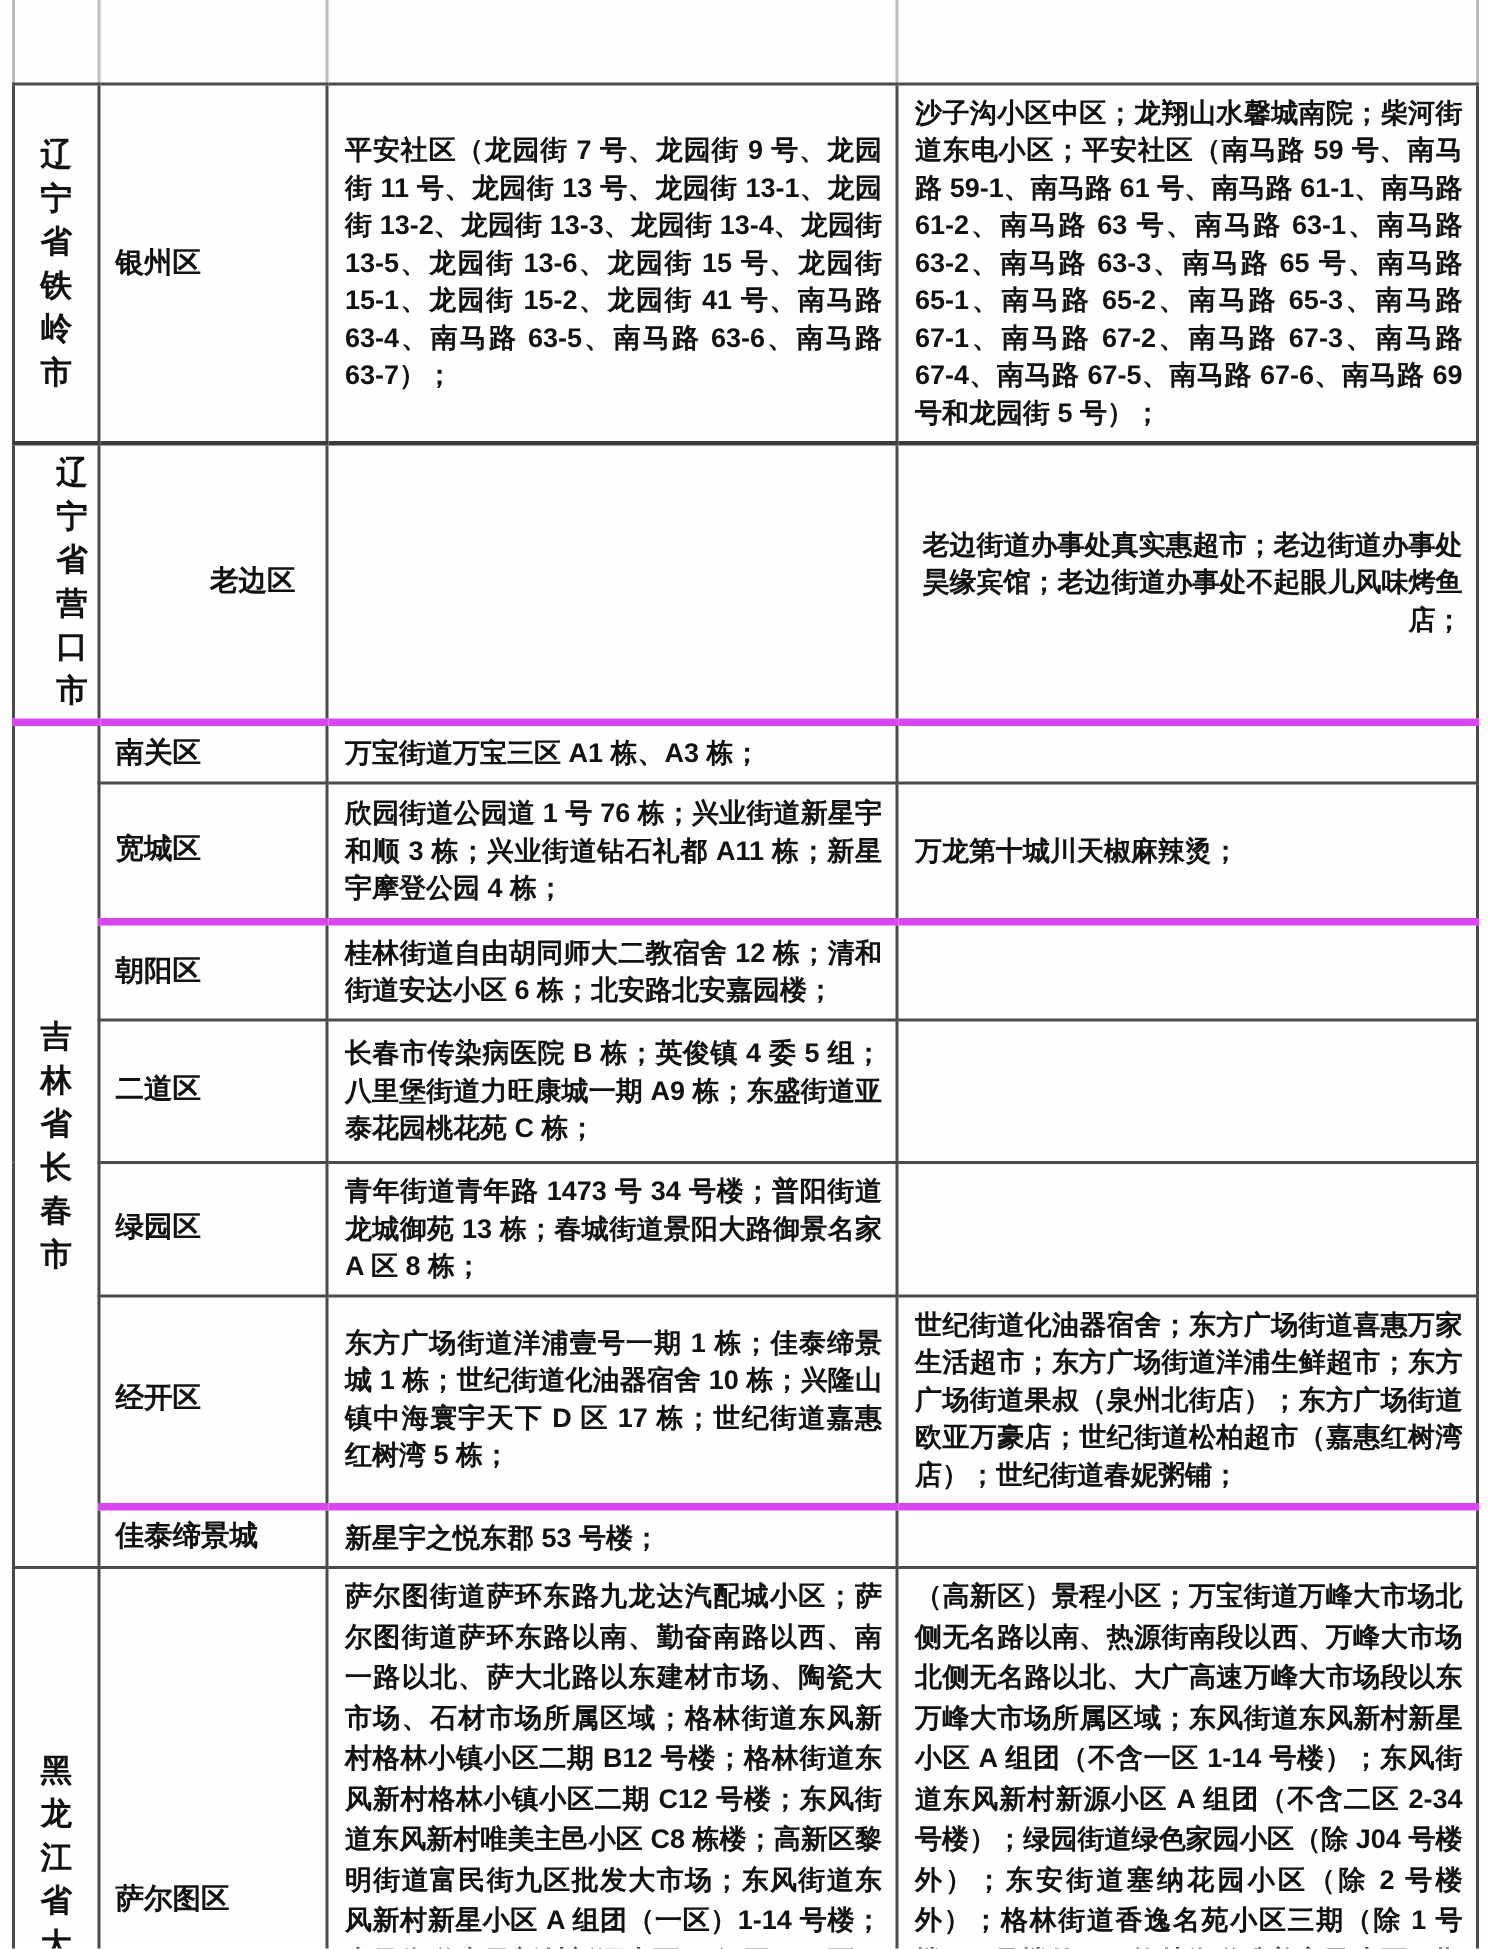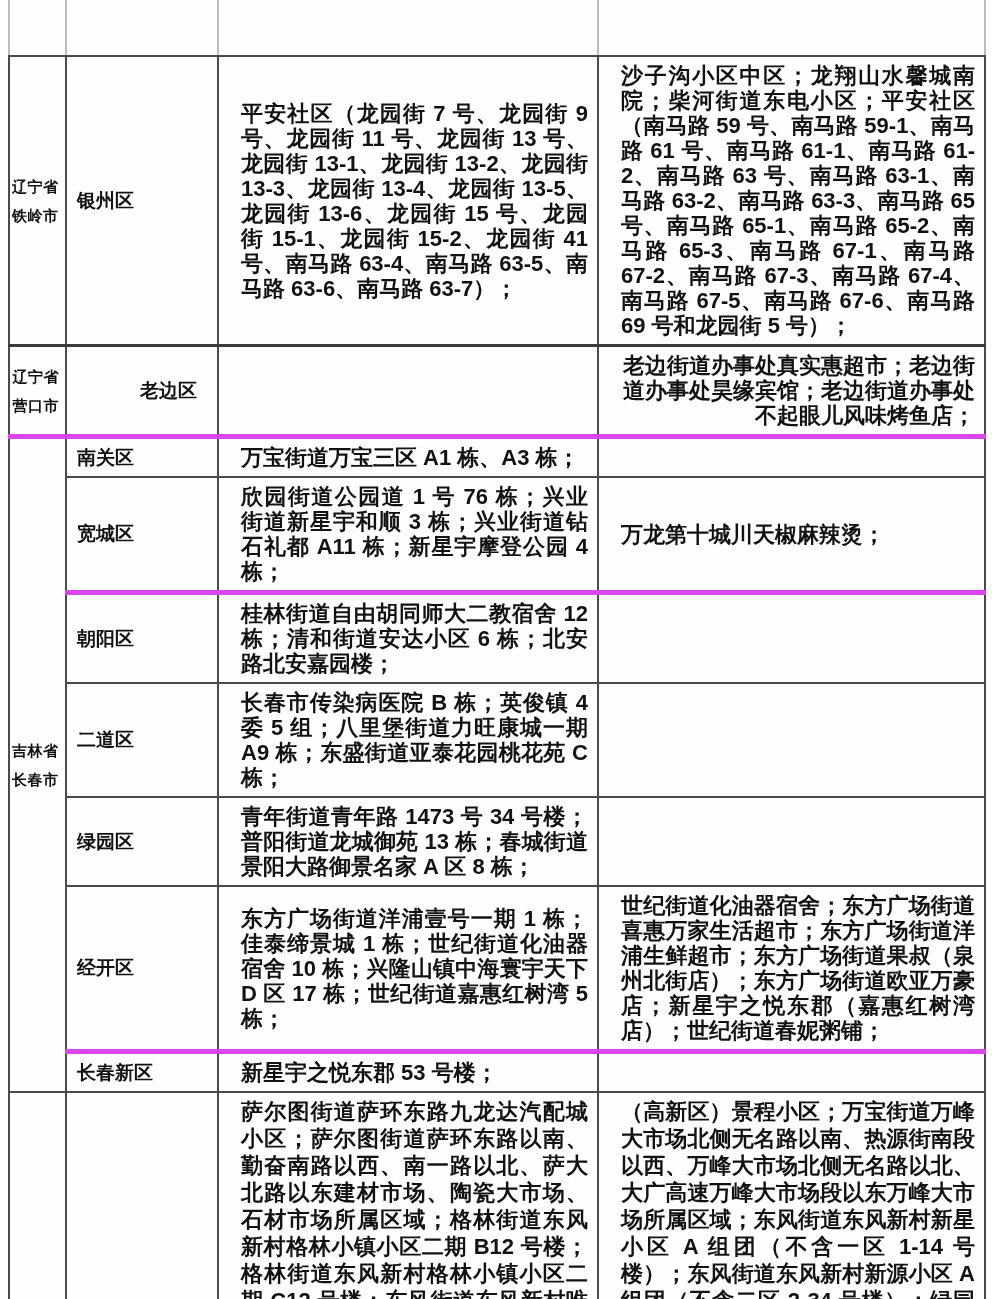--- a/index.html
+++ b/index.html
@@ -36,37 +36,37 @@
   }
   
   tr.row-cut { height: 56px; }
   tr.row-cut td {
     border: 2px solid #bcbcbc;
     border-top: none;
     border-bottom: 2px solid #4a4a4a;
   }
 
   td.province {
-    font-size: 15px;
+    font-size: 21px;
     line-height: 29px;
     text-align: left;
-    padding: 4px 6px 4px 2px;
+    padding: 4px 6px 4px 17px;
     letter-spacing: 0.5px;
   }
   td.district {
     font-size: 19px;
     line-height: 26px;
     padding: 4px 20px 4px 10px;
     white-space: nowrap;
   }
   td.addr {
-    font-size: 22px;
+    font-size: 18px;
     line-height: 25px;
     text-align: justify;
-    padding: 6px 9px 6px 22px;
+    padding: 6px 9px 6px 11px;
   }
 
   tr.h-r1 { height: 222px; }
   tr.h-r2 { height: 84px; }
   tr.h-r3 { height: 30px; }
   tr.h-r4 { height: 92px; }
   tr.h-r5 { height: 64px; }
   tr.h-r6 { height: 95px; }
   tr.h-r7 { height: 71px; }
   tr.h-r8 { height: 136px; }
@@ -135,24 +135,24 @@
         <td class="addr"></td>
       </tr>
       <tr class="h-r7">
         <td class="district">绿园区</td>
         <td class="addr">青年街道青年路 1473 号 34 号楼；普阳街道龙城御苑 13 栋；春城街道景阳大路御景名家 A 区 8 栋；</td>
         <td class="addr"></td>
       </tr>
       <tr class="h-r8">
         <td class="district">经开区</td>
         <td class="addr">东方广场街道洋浦壹号一期 1 栋；佳泰缔景城 1 栋；世纪街道化油器宿舍 10 栋；兴隆山镇中海寰宇天下 D 区 17 栋；世纪街道嘉惠红树湾 5 栋；</td>
-        <td class="addr">世纪街道化油器宿舍；东方广场街道喜惠万家生活超市；东方广场街道洋浦生鲜超市；东方广场街道果叔（泉州北街店）；东方广场街道欧亚万豪店；新星宇之悦东郡（嘉惠红树湾店）；世纪街道春妮粥铺；</td>
+        <td class="addr">世纪街道化油器宿舍；东方广场街道喜惠万家生活超市；东方广场街道洋浦生鲜超市；东方广场街道果叔（泉州北街店）；东方广场街道欧亚万豪店；世纪街道松柏超市（嘉惠红树湾店）；世纪街道春妮粥铺；</td>
       </tr>
       <tr class="h-r9 sep-gray">
-        <td class="district">长春新区</td>
+        <td class="district">佳泰缔景城</td>
         <td class="addr">新星宇之悦东郡 53 号楼；</td>
         <td class="addr"></td>
       </tr>
 
       <tr class="h-r10">
         <td class="province">黑龙江省大庆市</td>
         <td class="district">萨尔图区</td>
         <td class="addr">萨尔图街道萨环东路九龙达汽配城小区；萨尔图街道萨环东路以南、勤奋南路以西、南一路以北、萨大北路以东建材市场、陶瓷大市场、石材市场所属区域；格林街道东风新村格林小镇小区二期 B12 号楼；格林街道东风新村格林小镇小区二期 C12 号楼；东风街道东风新村唯美主邑小区 C8 栋楼；高新区黎明街道富民街九区批发大市场；东风街道东风新村新星小区 A 组团（一区）1-14 号楼；东风街道东风新村新源小区 A 组团（二区）2-34 号楼；格林街道格林小镇小区二期 E09 号楼；绿园街道绿色家园小区 J04 号楼；万宝街道万宝三区 3-16 号楼；东安街道塞纳花园小区 2 号楼；格林街道香逸名苑小区三期 1 号楼；格林街道香逸名苑小区三期 2 号楼；</td>
         <td class="addr">（高新区）景程小区；万宝街道万峰大市场北侧无名路以南、热源街南段以西、万峰大市场北侧无名路以北、大广高速万峰大市场段以东万峰大市场所属区域；东风街道东风新村新星小区 A 组团（不含一区 1-14 号楼）；东风街道东风新村新源小区 A 组团（不含二区 2-34 号楼）；绿园街道绿色家园小区（除 J04 号楼外）；东安街道塞纳花园小区（除 2 号楼外）；格林街道香逸名苑小区三期（除 1 号楼、2 号楼外）；格林街道唯美主邑小区三期（除 4 号楼外）；（高新区）黎明街道博学大街滨州华府小区（除 5 号楼外）；东风街道东风新村新源小区 F 组团 6-13 号楼、6-14 号楼、6-16 号楼、6-19 号楼、6-20 号楼、6-25 号楼、6-26 号楼、6-28 号楼；东安街道东风新村东安小区 B 组团（除 3-70 号楼外）；绿</td>
       </tr>

